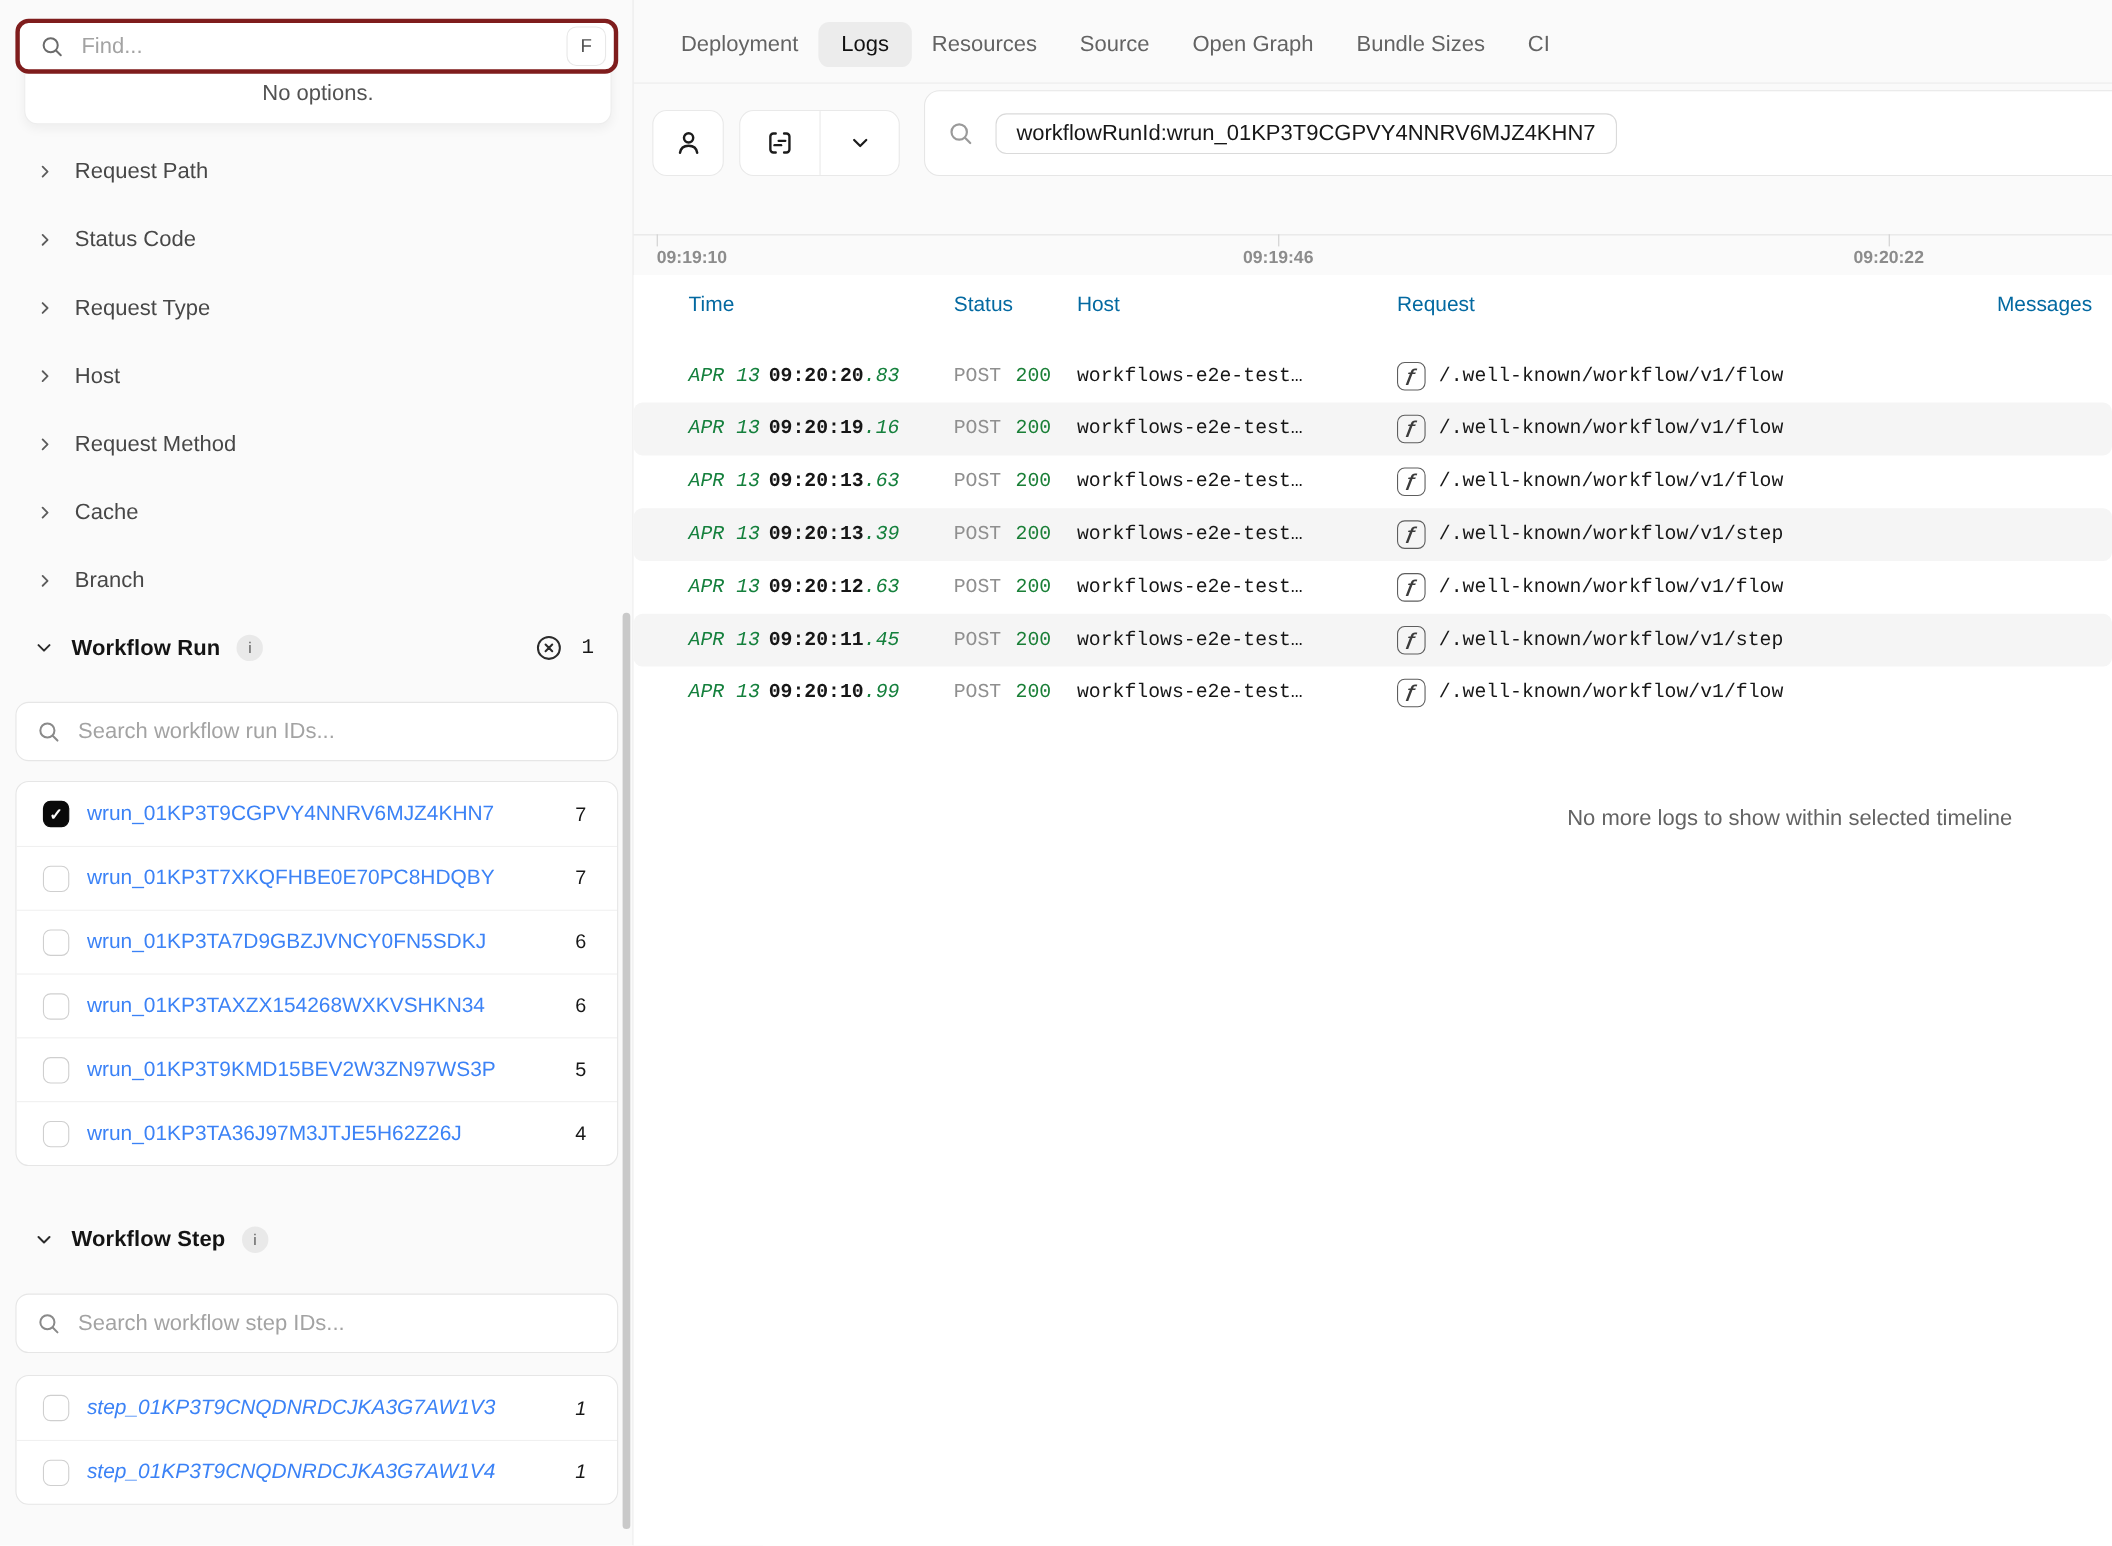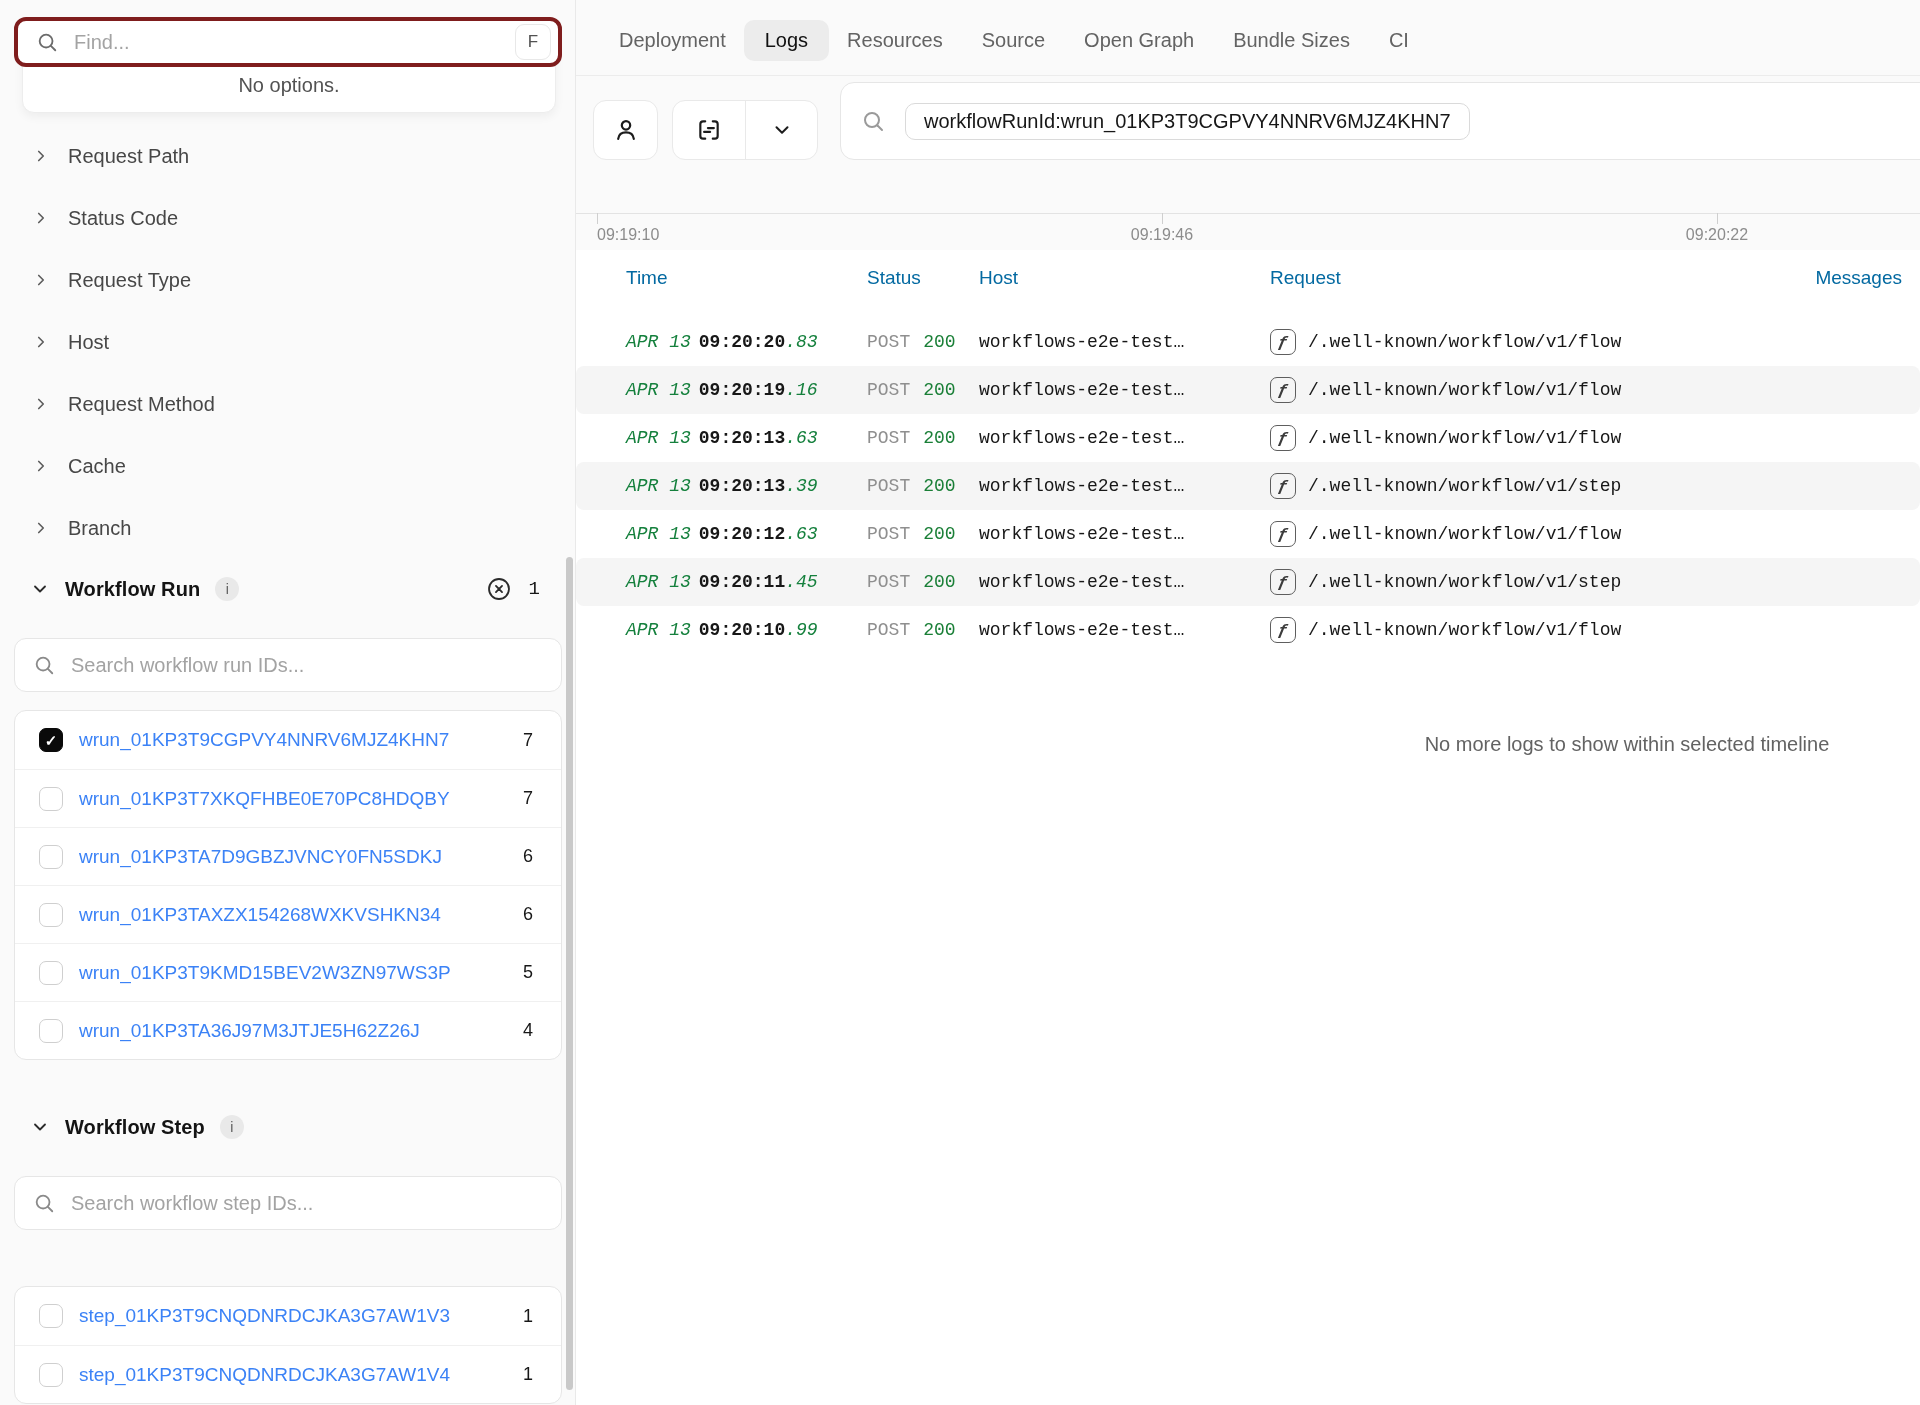--- a/index.html
+++ b/index.html
@@ -108,21 +108,21 @@
   }
   .main-search .icon { color: #9a9a9a; }
   .query-chip {
     height: 37px; border: 1px solid #dadada; border-radius: 10px; background: #fff;
     display: flex; align-items: center; padding: 0 18px;
     font-size: 20px; color: #171717; white-space: nowrap; cursor: pointer;
   }
 
   .timeline { position: absolute; left: 0; top: 213px; width: 1344px; height: 42px; }
   .timeline-line { position: absolute; left: 0; top: 0; width: 100%; height: 1px; background: #e3e3e3; }
-  .timeline-ticks { position: absolute; inset: 0; }
+  .timeline-ticks { position: absolute; inset: 0; font-weight: bold; }
   .tick-group { position: absolute; top: 0; }
   .tick-mark { position: absolute; top: 0; left: 0; width: 1px; height: 11px; background: #cfcfcf; }
   .tick-label { position: absolute; top: 13px; font-size: 16px; color: #8c8c8c; white-space: nowrap; }
   .timeline-ticks .tick-group:nth-of-type(1) { left: 21px; }
   .timeline-ticks .tick-group:nth-of-type(2) { left: 586px; }
   .timeline-ticks .tick-group:nth-of-type(3) { left: 1141px; }
   .timeline-ticks .tick-group:nth-of-type(2) .tick-label,
   .timeline-ticks .tick-group:nth-of-type(3) .tick-label { transform: translateX(-50%); }
 
   .log-table { position: absolute; left: 0; top: 250px; width: 1344px; height: 1155px; background: #fff; }
@@ -322,21 +322,21 @@
   <div class="search-box" style="top:1176px;">
     <span class="icon">
       <svg width="22" height="22" viewBox="0 0 24 24" fill="none" stroke="currentColor" stroke-width="2" stroke-linecap="round">
           <circle cx="11" cy="11" r="7"></circle>
           <line x1="16.5" y1="16.5" x2="21" y2="21"></line>
         </svg>
     </span>
     <input class="sb-input" placeholder="Search workflow step IDs..." style="">
   </div>
 
-  <div class="id-list" style="top:1286px;">
+  <div class="id-list" style="top:1250px;font-style:italic;">
 
       <div class="id-row">
         <span class="checkbox"></span>
         <span class="id-label">step_01KP3T9CNQDNRDCJKA3G7AW1V3</span>
         <span class="id-count">1</span>
       </div>
 
       <div class="id-row alt">
         <span class="checkbox"></span>
         <span class="id-label">step_01KP3T9CNQDNRDCJKA3G7AW1V4</span>

